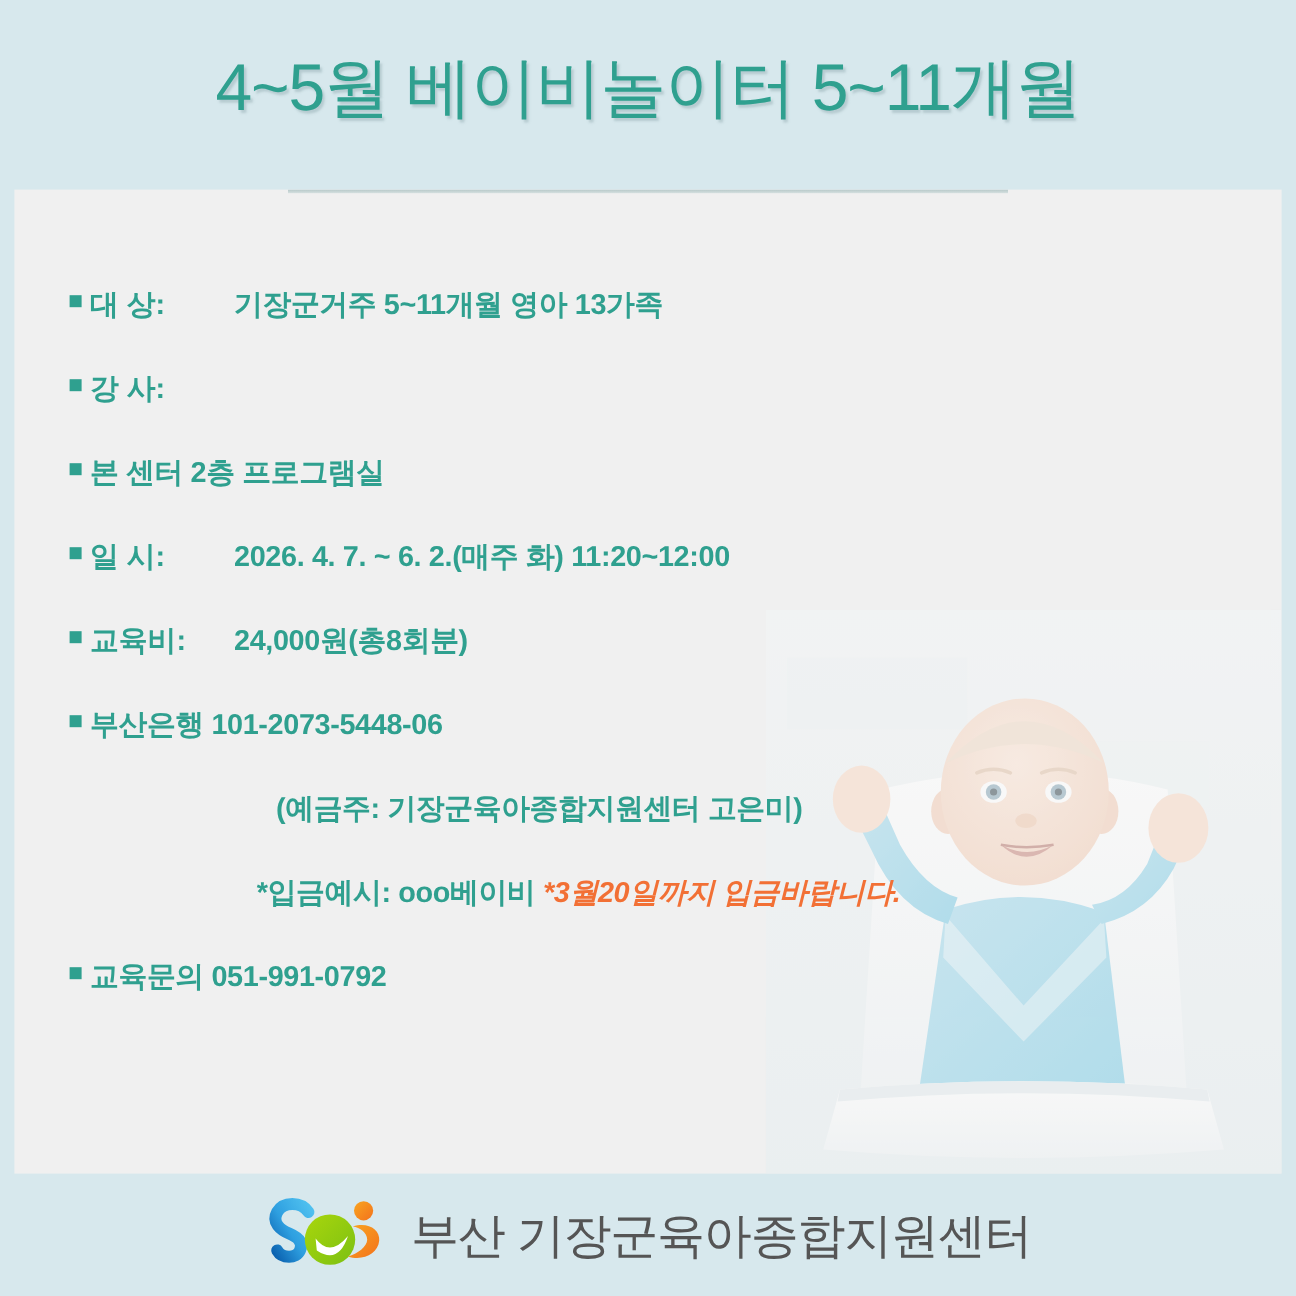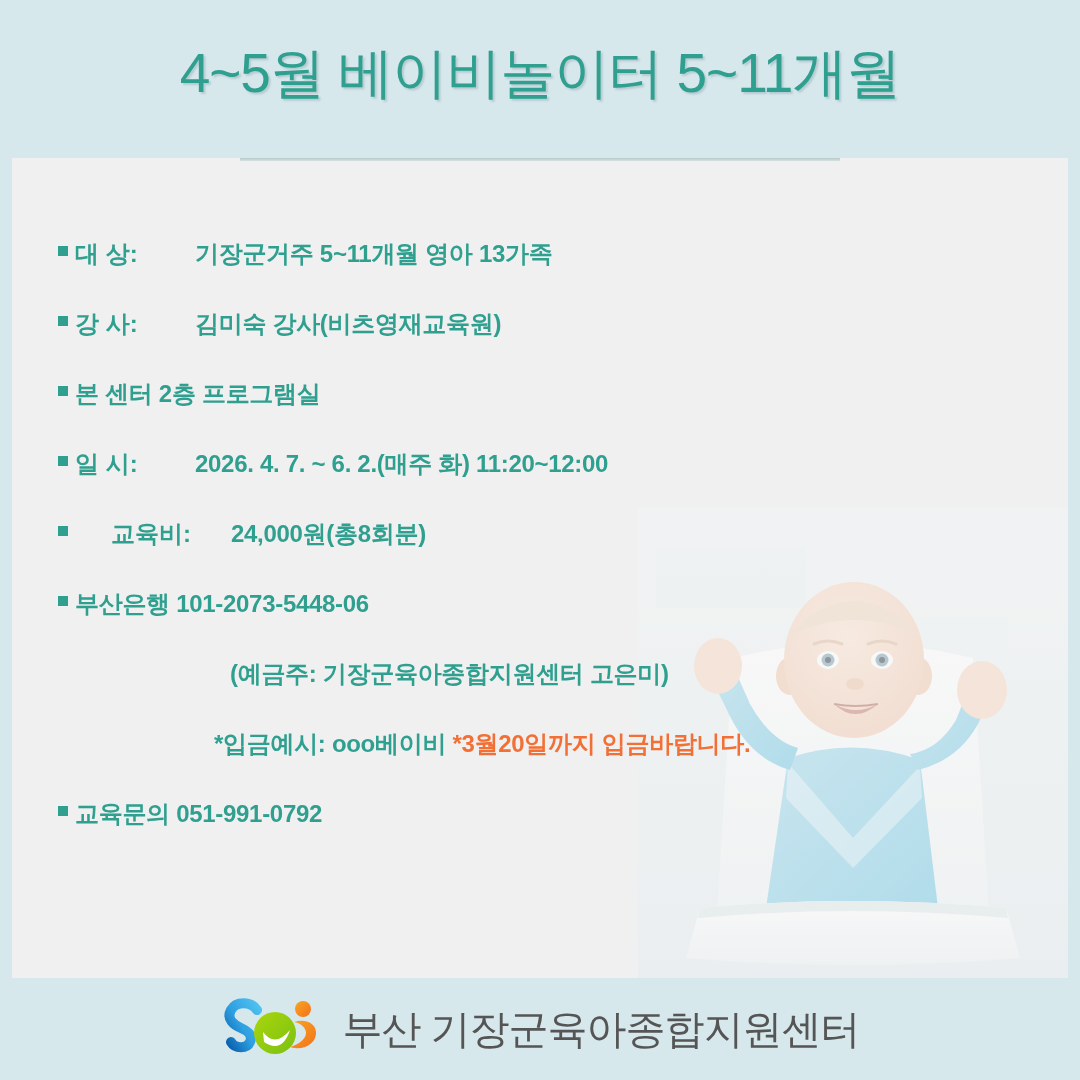--- a/index.html
+++ b/index.html
@@ -98,30 +98,30 @@
     margin-right: 7px;
     flex: none;
     position: relative;
     top: -6px;
   }
   .line-label {
     display: inline-block;
     min-width: 120px;
     letter-spacing: 0px;
   }
-  .line-label.wide { min-width: 120px; margin-left: 36px; }
+  .line-label.wide { min-width: 120px; }
   .line-text { letter-spacing: -0.3px; }
 
   .info-line.indented {
     padding-left: 172px;
   }
   .info-line.indented2 {
     padding-left: 156px;
   }
-  .orange { color: #f27035; }
+  .orange { color: #f27035; font-style: italic; }
 
   
   .footer {
     position: absolute;
     left: 0;
     bottom: 0;
     width: 1080px;
     height: 102px;
     display: flex;
     align-items: center;
@@ -224,21 +224,20 @@
 
       <div class="info-line">
         <span class="bullet"></span>
         <span class="line-label">대    상:</span>
         <span class="line-text">기장군거주 5~11개월 영아 13가족</span>
       </div>
 
       <div class="info-line">
         <span class="bullet"></span>
         <span class="line-label">강    사:</span>
-        <span class="line-text">김미숙 강사(비츠영재교육원)</span>
       </div>
 
       <div class="info-line">
         <span class="bullet"></span>
         <span class="line-text">본 센터 2층 프로그램실</span>
       </div>
 
       <div class="info-line">
         <span class="bullet"></span>
         <span class="line-label">일    시:</span>

